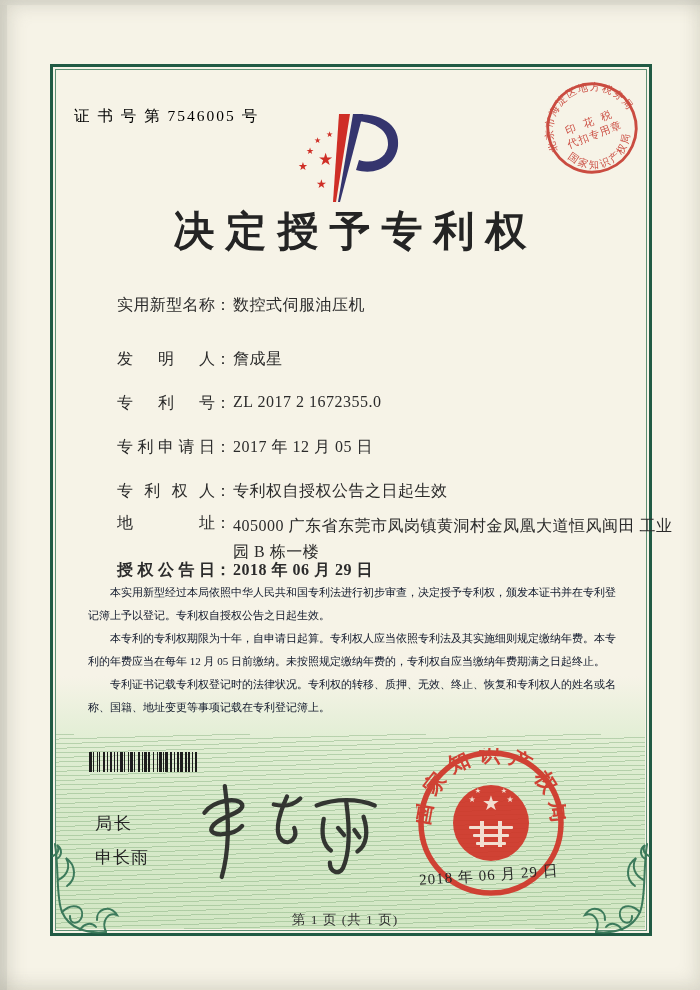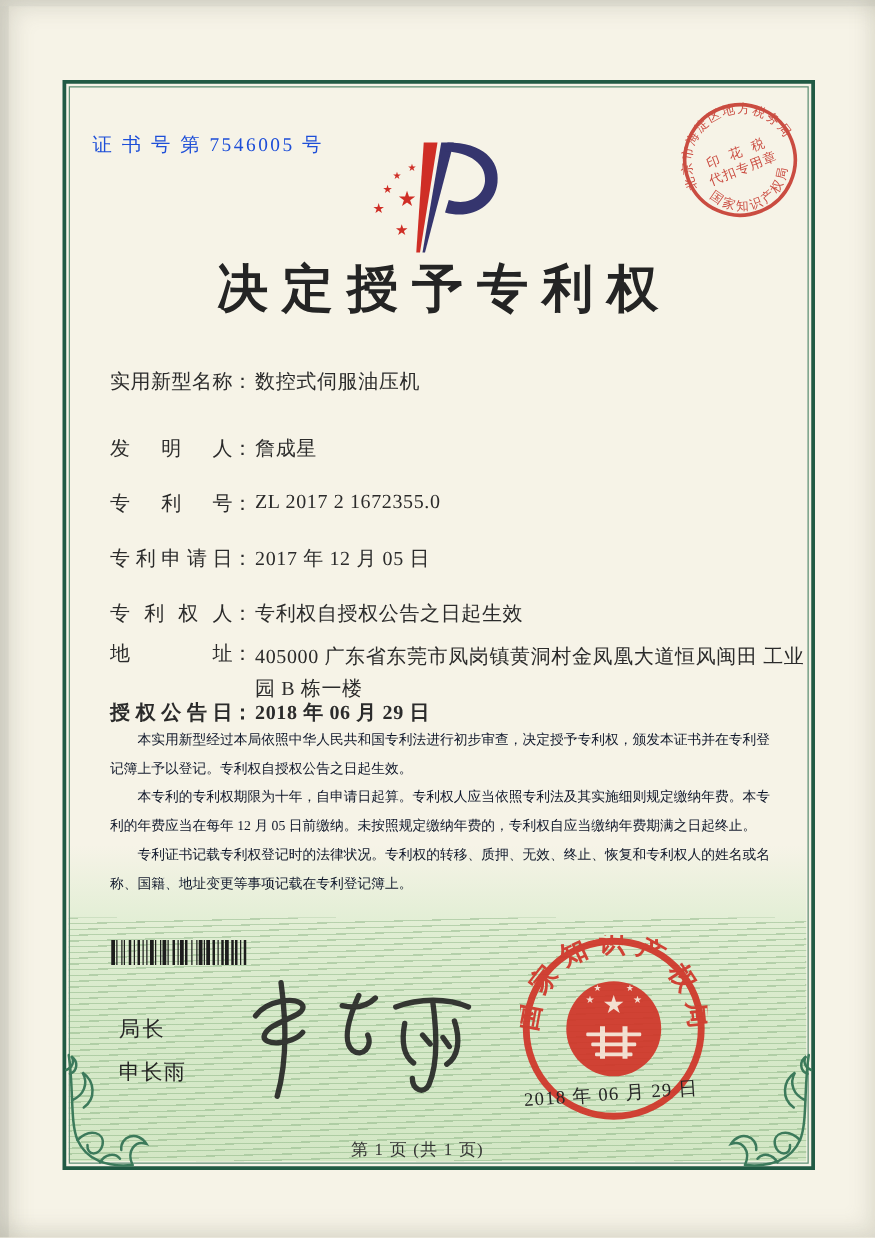--- a/index.html
+++ b/index.html
@@ -19,30 +19,30 @@
   .frame{position:absolute;left:50px;top:64px;width:596px;height:866px;
     border:3px solid #215a44;z-index:2;}
   .frame .inner{position:absolute;inset:2px;border:1px solid #5d8f74;}
 
   
   .wave-band{position:absolute;left:55px;top:676px;width:590px;height:253px;z-index:1;
     background:linear-gradient(180deg, rgba(225,239,214,0) 0, rgba(221,237,208,.9) 70px, rgba(214,233,201,.98) 140px, rgba(211,231,197,1) 100%);}
   .wave-lines{position:absolute;left:0;right:0;top:58px;bottom:0;
     background:repeating-linear-gradient(178.5deg, rgba(118,165,112,.40) 0 1px, rgba(0,0,0,0) 1px 4.6px);}
 
-  .cert-no{position:absolute;left:74px;top:106px;font-size:15.5px;letter-spacing:2px;color:#1d4ed8;z-index:5;}
+  .cert-no{position:absolute;left:74px;top:106px;font-size:15.5px;letter-spacing:2px;color:#000000;z-index:5;}
 
   .logo{position:absolute;left:292px;top:110px;width:118px;height:98px;z-index:5;}
 
   .title{position:absolute;left:0;top:204px;width:700px;text-align:center;
     font-size:41px;font-weight:600;letter-spacing:11px;color:#242424;z-index:5;text-indent:11px;}
 
   .fields{position:absolute;left:0;top:0;width:700px;z-index:5;font-size:16px;}
   .frow{position:absolute;left:88px;white-space:nowrap;}
-  .flabel{display:inline-block;width:98px;text-align:justify;text-align-last:justify;-moz-text-align-last:justify;vertical-align:top;}
+  .flabel{display:inline-block;width:98px;text-align:justify;text-align-last:justify;-moz-text-align-last:justify;vertical-align:top;margin-left:29px;}
   .fcolon{display:inline-block;width:18px;vertical-align:top;}
   .fvalue{display:inline-block;vertical-align:top;letter-spacing:.5px;}
   .fvalue.wrap{white-space:normal;width:440px;line-height:26px;}
   .grant-row{position:absolute;left:88px;top:560px;width:560px;white-space:nowrap;font-weight:bold;}
   .grant-no{position:absolute;left:302px;top:0;white-space:nowrap;}
 
   .paras{position:absolute;left:88px;top:581px;width:528px;z-index:5;}
   .paras p{margin:0;font-size:11px;line-height:23px;text-indent:2em;text-align:justify;color:#0f172a;}
 
   .barcode{position:absolute;left:89px;top:752px;width:158px;height:20px;z-index:5;font-size:0;}
@@ -50,21 +50,21 @@
   .barcode s{display:inline-block;height:100%;}
 
   .signer{position:absolute;left:95px;top:812px;z-index:6;font-size:17px;letter-spacing:2px;color:#242424;}
   .signer .name{margin-top:11px;letter-spacing:1px;}
   .signature{position:absolute;left:185px;top:778px;width:200px;height:102px;z-index:6;}
 
   .seal{position:absolute;left:416px;top:748px;width:150px;height:150px;z-index:6;opacity:.92;}
   .seal-date{position:absolute;left:404px;top:866px;width:170px;text-align:center;z-index:7;
     font-size:15px;color:#262626;transform:rotate(-4deg);letter-spacing:1px;}
 
-  .footer{position:absolute;left:1px;top:911px;width:666px;text-align:center;font-size:13.5px;color:#333;z-index:5;letter-spacing:1px;}
+  .footer{position:absolute;left:12px;top:911px;width:666px;text-align:center;font-size:13.5px;color:#333;z-index:5;letter-spacing:1px;}
 
   .tax-stamp{position:absolute;left:544px;top:80px;width:96px;height:96px;z-index:8;
     transform:rotate(-21deg);opacity:.88;}
 
   .corner-orn{position:absolute;z-index:4;}
   .corner-orn.bl{left:50px;top:842px;}
   .corner-orn.br{right:48px;top:842px;transform:scaleX(-1);}
 </style>
 </head>
 <body>

